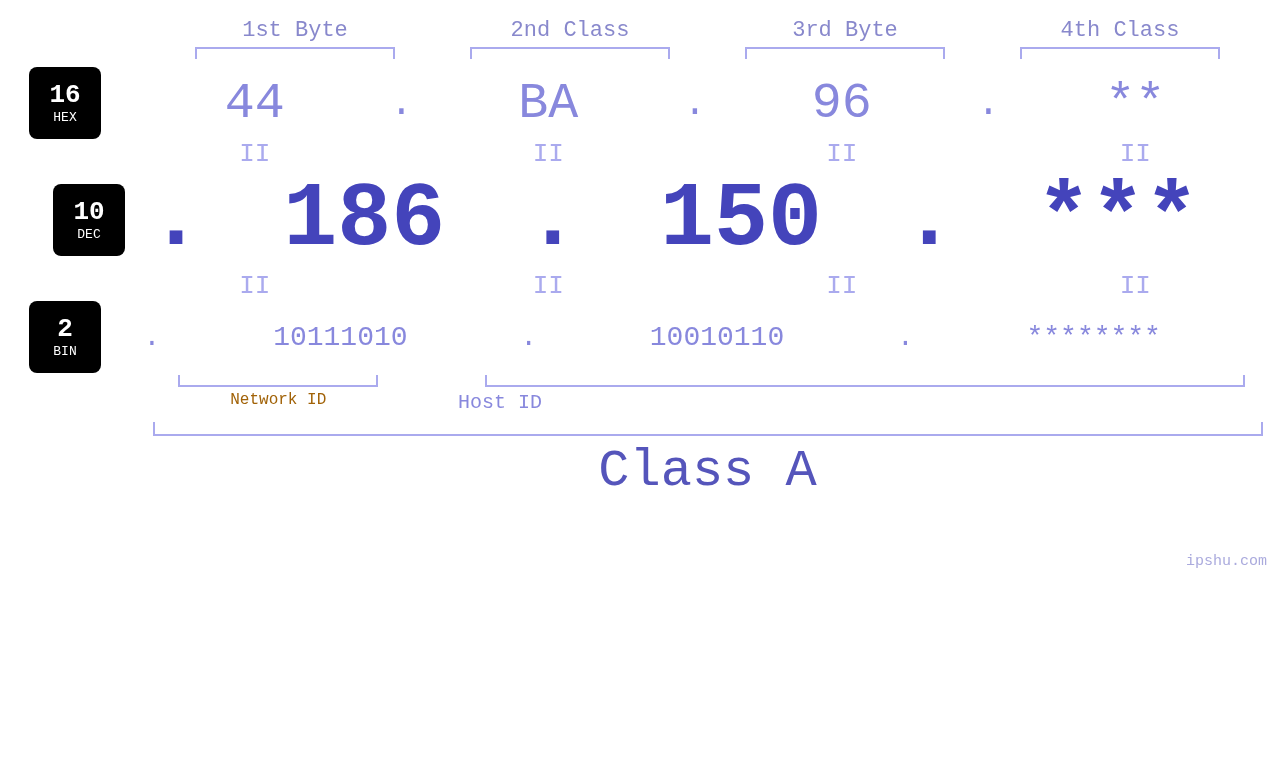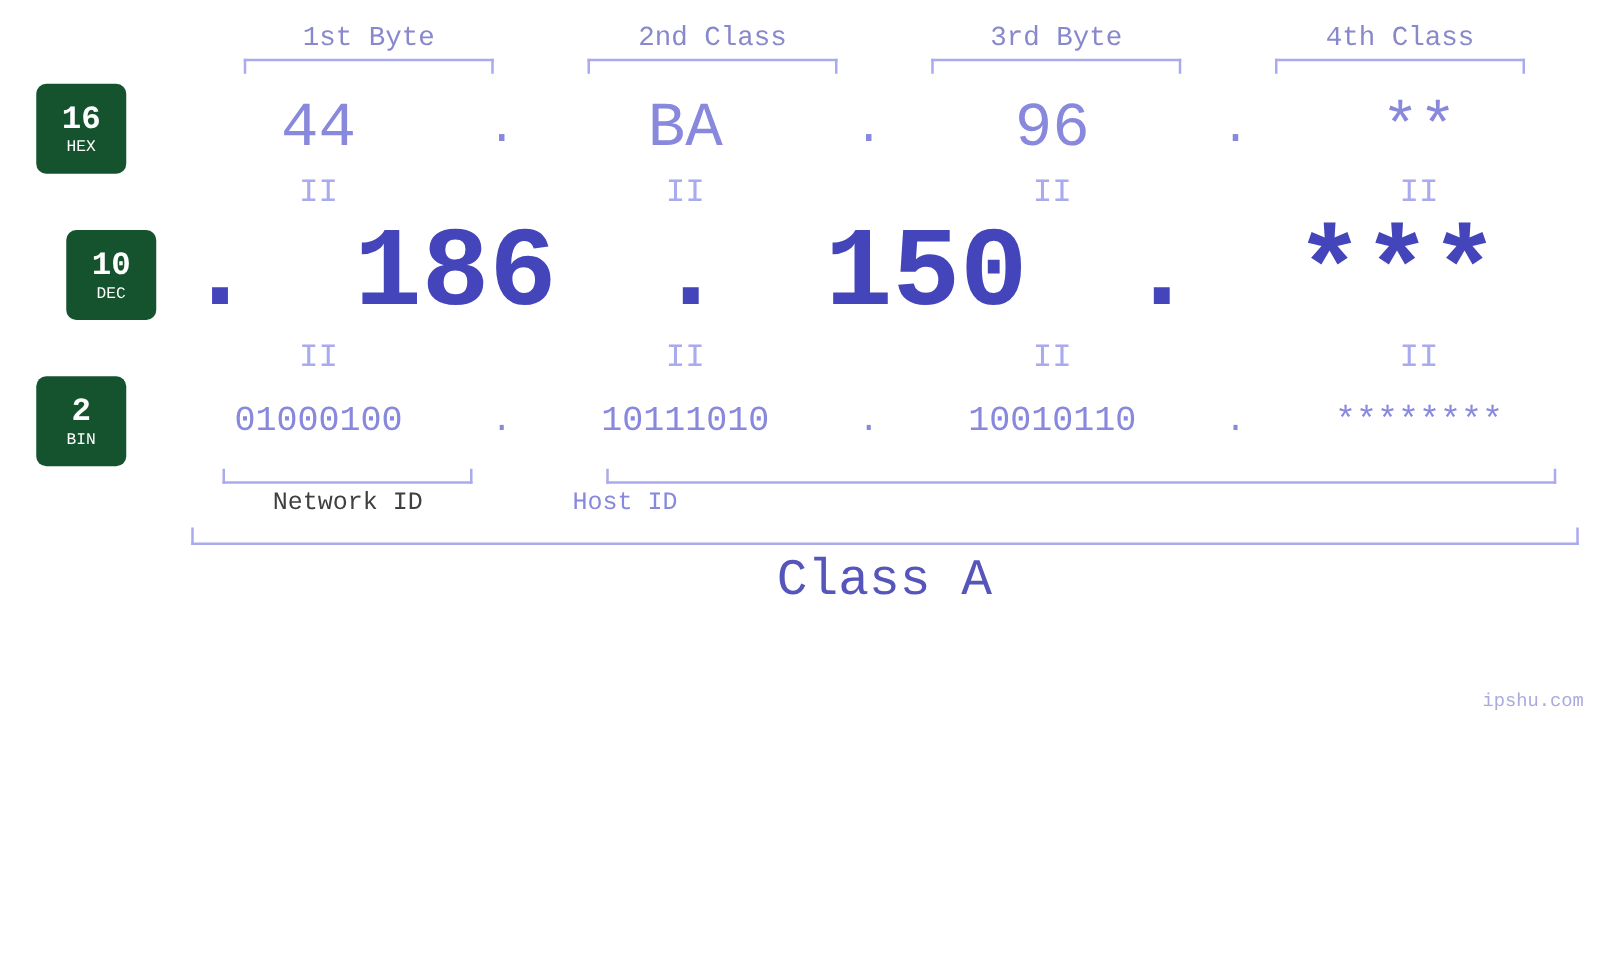--- a/index.html
+++ b/index.html
@@ -52,21 +52,21 @@
       width: 200px;
       height: 12px;
       border: 2px solid #aaaaee;
       border-bottom: none;
       margin: 0 10px;
     }
 
     .badge {
       width: 72px;
       height: 72px;
-      background: #14532d;
+      background: #000000;
       border-radius: 8px;
       display: flex;
       flex-direction: column;
       align-items: center;
       justify-content: center;
       color: white;
       font-family: 'Courier New', Courier, monospace;
     }
 
     .badge-number {
@@ -273,23 +273,20 @@
   </div>
 
   <div class="row-with-badges" style="margin-top:0px;">
     <div class="badge-slot">
       <div class="badge">
         <span class="badge-number">2</span>
         <span class="badge-label">BIN</span>
       </div>
     </div>
     <div class="full-values-row">
-      <div class="full-cell">
-        <span class="bin-value">01000100</span>
-      </div>
       <div class="full-dot">
         <span class="bin-value">.</span>
       </div>
       <div class="full-cell">
         <span class="bin-value">10111010</span>
       </div>
       <div class="full-dot">
         <span class="bin-value">.</span>
       </div>
       <div class="full-cell">
@@ -311,31 +308,31 @@
     </div>
     <div style="width:44px;"></div>
 
     <div style="flex:3; display:flex; justify-content:center; align-items:flex-start;">
       <div style="width:760px; height:12px; border: 2px solid #aaaaee; border-top:none;"></div>
     </div>
   </div>
 
   <div style="display:flex; margin-left:130px; width:1130px; margin-top:4px;">
     <div style="flex:1; text-align:center;">
-      <span style="color:#404040; font-size:20px; font-family:'Courier New',Courier,monospace;text-align:center;">Network ID</span>
+      <span style="color:#a16207; font-size:16px; font-family:'Courier New',Courier,monospace;text-align:center;">Network ID</span>
     </div>
     <div style="width:44px;"></div>
     <div style="flex:3; text-align:left;">
       <span style="color:#8888dd; font-size:20px; font-family:'Courier New',Courier,monospace;">Host ID</span>
     </div>
   </div>
 
   <div style="margin-left:130px; width:1110px; height:14px; border:2px solid #aaaaee; border-top:none; margin-top:8px;"></div>
 
   <div style="width:1110px; margin-left:130px; text-align:center; margin-top:6px;">
-    <span style="color:#5555bb; font-size:41px; font-family:'Courier New',Courier,monospace;">Class A</span>
+    <span style="color:#5555bb; font-size:52px; font-family:'Courier New',Courier,monospace;">Class A</span>
   </div>
 
   <div style="position:absolute; bottom:14px; right:18px;">
     <span style="color:#aaaadd; font-size:15px; font-family:'Courier New',Courier,monospace;">ipshu.com</span>
   </div>
 
 </div>
 
 </body></html>

